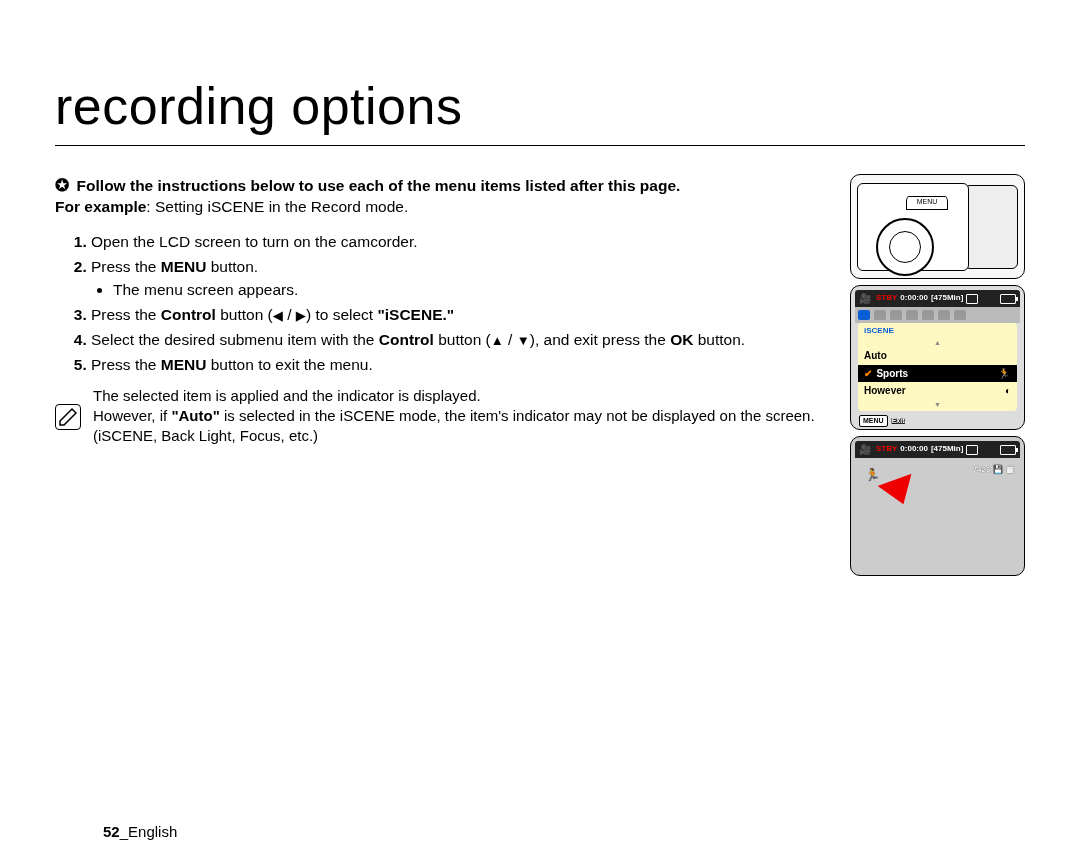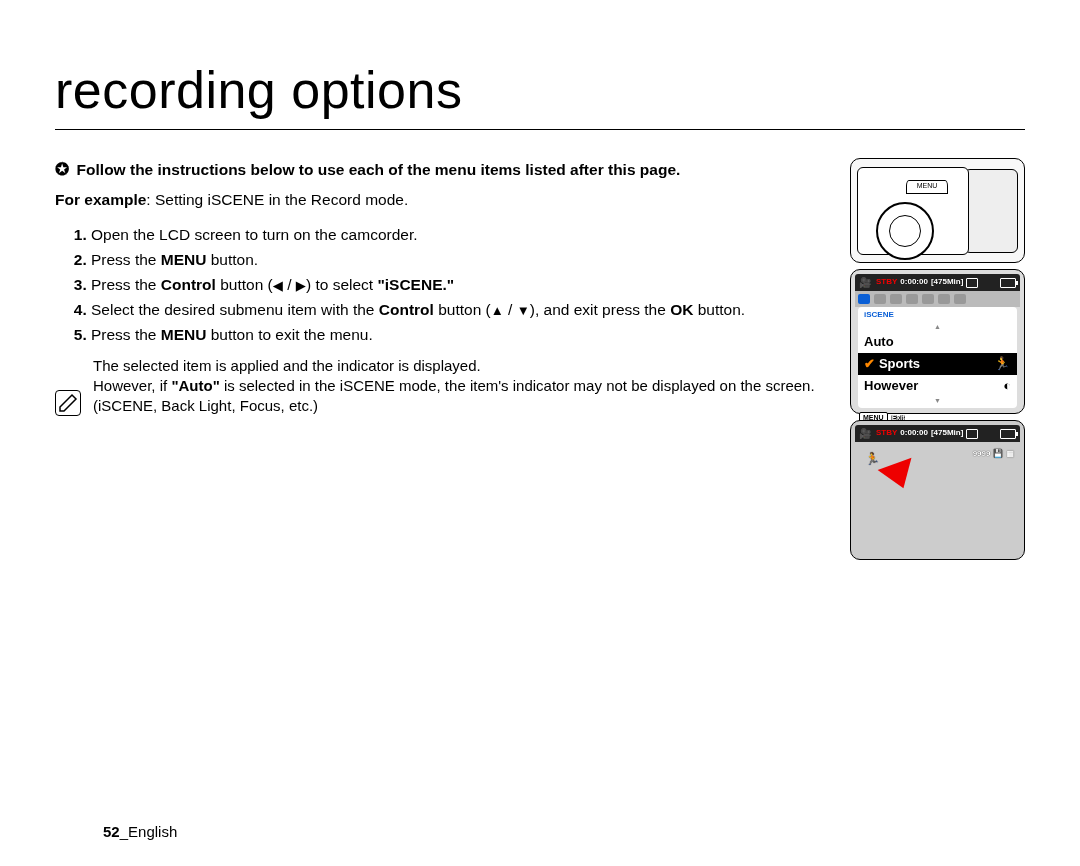--- a/index.html
+++ b/index.html
@@ -8,21 +8,21 @@
     background: #fff;
     font-family: Arial, Helvetica, sans-serif;
     color: #000;
     font-size: 15px;
     line-height: 1.35;
   }
   .page {
     width: 1080px;
     height: 866px;
     position: relative;
-    padding: 55px 55px 0 55px;
+    padding: 71px 55px 0 55px;
     box-sizing: border-box;
   }
   .title {
     font-family: "Helvetica Neue", Arial, sans-serif;
     font-weight: 200;
     font-size: 52px;
     letter-spacing: 0.5px;
     color: #000;
     border-bottom: 1.5px solid #000;
     padding-bottom: 4px;
@@ -45,41 +45,41 @@
     align-items: stretch;
   }
   .intro {
   }
   .intro .star {
     font-weight: bold;
     font-size: 1.1em;
     margin-right: 3px;
   }
   .intro b { font-weight: bold; }
-  .example-line { margin-bottom: 14px; margin-top: 9px; }
+  .example-line { margin-bottom: 14px; }
   ol.steps {
     margin: 4px 0 10px 0;
     padding-left: 36px;
   }
   ol.steps > li {
     margin-bottom: 4px;
   }
   ol.steps > li::marker {
     font-weight: bold;
   }
   ul.sub {
     list-style: disc;
     margin: 2px 0 4px 0;
     padding-left: 22px;
   }
   .note-block {
     display: flex;
     gap: 12px;
     margin-top: 6px;
-    align-items: flex-end;
+    align-items: center;
   }
   .note-icon {
     flex: 0 0 26px;
     height: 26px;
     border: 1.5px solid #000;
     border-radius: 4px;
     box-sizing: border-box;
     position: relative;
     margin-top: 2px;
   }
@@ -142,23 +142,23 @@
   .osd-top {
     background:#222; color:#fff; height:17px; border-radius:3px 3px 0 0;
     display:flex; align-items:center; padding:0 4px; gap:3px; font-size:8px;
     position:relative;
   }
   .osd-top .stby { color:#e00; font-weight:bold; }
   .osd-top .time { color:#fff; font-weight:bold; text-shadow:0 0 1px #000; }
   .osd-icons-strip { display:flex; gap:4px; padding:3px 3px; background:#bbb; }
   .mini-icon { width:12px; height:10px; background:#999; border-radius:2px; }
   .mini-icon.active { background:#0a5fd6; }
-  .menu-panel { background:#ffffff; margin:0 3px; border-radius:4px; padding:2px 0; }
+  .menu-panel { background:#fef9c3; margin:0 3px; border-radius:4px; padding:2px 0; }
   .menu-tab { color:#0a5fd6; font-size:8px; font-weight:bold; padding:1px 6px; }
-  .menu-item { font-size:13px; padding:2px 6px; display:flex; align-items:center; gap:4px; justify-content:space-between;}
+  .menu-item { font-size:10px; padding:2px 6px; display:flex; align-items:center; gap:4px; justify-content:space-between;}
   .menu-item.selected { background:#000; color:#fff; }
   .menu-item .left { display:flex; gap:4px; align-items:center; }
   .check { color:#f80; }
   .arrow-tiny { font-size:7px; color:#888; text-align:center; }
   .menu-exit { background:transparent; padding:4px 4px 1px 4px; font-size:7px; display:flex; gap:4px; align-items:center;}
   .menu-exit .b { display:inline-block; border:1px solid #000; border-radius:2px; padding:0 3px; background:#fff;}
   .menu-exit .e { color:#fff; text-shadow:0.5px 0.5px 0 #000, -0.5px -0.5px 0 #000, 0.5px -0.5px 0 #000, -0.5px 0.5px 0 #000; font-weight:bold;}
 
   
   .osd2-body { position:relative; width:100%; height:100%; }
@@ -211,20 +211,23 @@
       <div class="example-line">
         <b>For example</b><span>: Setting iSCENE in the Record mode.</span>
       </div>
 
       <ol class="steps">
         <li>
           <span>Open the LCD screen to turn on the camcorder.</span>
         </li>
         <li>
           <span>Press the </span><b>MENU</b><span> button.</span>
+          <ul class="sub">
+            <li>The menu screen appears.</li>
+          </ul>
         </li>
         <li>
           <span>Press the </span><b>Control</b><span> button (</span><span class="glyph">◀</span><span> / </span><span class="glyph">▶</span><span>) to select </span><b>"iSCENE."</b>
         </li>
         <li>
           <span>Select the desired submenu item with the </span><b>Control</b><span> button (</span><span class="glyph">▲</span><span> / </span><span class="glyph">▼</span><span>), and exit press the </span><b>OK</b><span> button.</span>
         </li>
         <li>
           <span>Press the </span><b>MENU</b><span> button to exit the menu.</span>
         </li>
@@ -307,21 +310,21 @@
           <div class="osd2-top">
             <span class="cam-ico">🎥</span>
             <span class="stby">STBY</span>
             <span class="time">0:00:00</span>
             <span class="time">[475Min]</span>
             <span class="card"></span>
             <span class="batt"></span>
           </div>
           <div class="run-icon">🏃</div>
           <div class="osd2-right">
-            <span>9999</span>
+            <span>7426</span>
             <span>💾</span>
             <span>▦</span>
           </div>
           <div class="red-cursor"></div>
         </div>
       </div>
 
     </div>
   </div>
 

